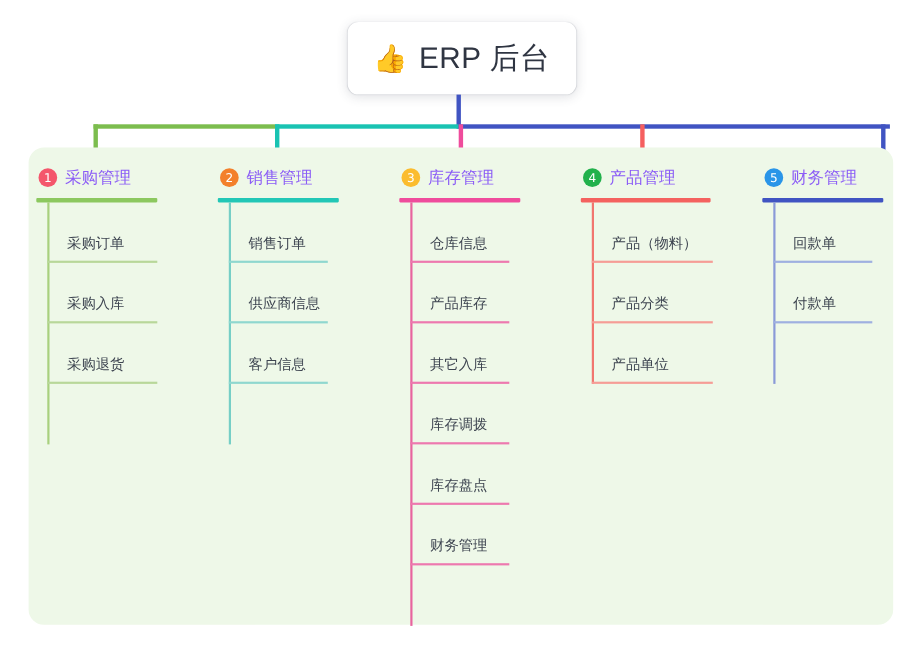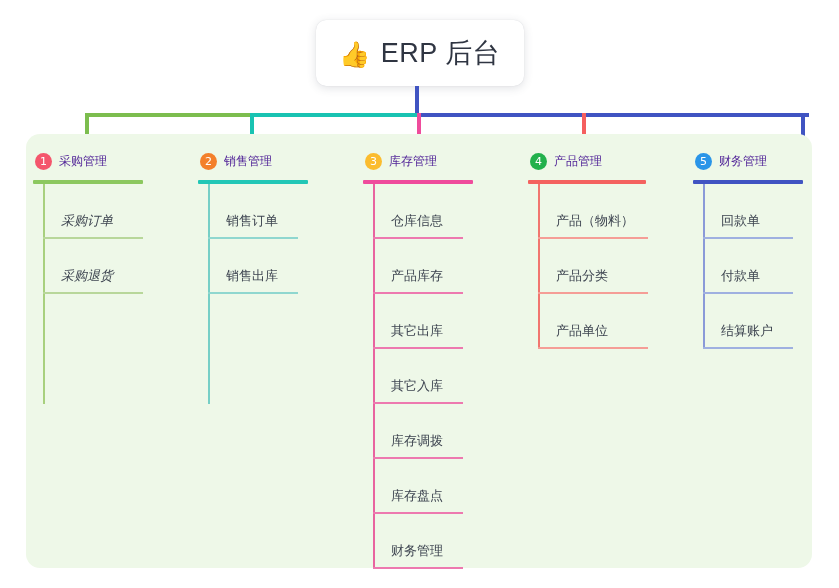--- a/index.html
+++ b/index.html
@@ -92,22 +92,22 @@
     height: 17px;
     border-radius: 50%;
     color: #ffffff;
     font-size: 11px;
     line-height: 17px;
     text-align: center;
     flex: 0 0 auto;
     font-family: "DejaVu Sans", sans-serif;
   }
   .col-head-label {
-    font-size: 12px;
-    color: #4c1d95;
+    font-size: 15px;
+    color: #8b5cf6;
     white-space: nowrap;
   }
   .col-rule {
     height: 4px;
     border-radius: 1px;
     margin-top: 4px;
   }
   .col-body {
     position: relative;
   }
@@ -159,24 +159,28 @@
     </div>
 
   <div class="panel">
     <div id="columns">
         <div class="col" style="left: 7px; top: 12px;">
           <div class="col-head">
             <span class="badge" style="background: rgb(244, 86, 108);">1</span>
             <span class="col-head-label">采购管理</span>
           </div>
           <div class="col-rule" style="background: rgb(140, 200, 95); width: 110px;"></div>
-          <div class="col-body" style="height: 184px; font-style: italic;">
+          <div class="col-body" style="height: 184px;">
             <div class="spine" style="background: rgb(168, 208, 126); height: 220px;"></div>
             <div class="leaf">
               <div class="leaf-label">采购订单</div>
+              <div class="leaf-rule" style="background: rgb(184, 215, 154); width: 100px;"></div>
+            </div>
+            <div class="leaf">
+              <div class="leaf-label">采购入库</div>
               <div class="leaf-rule" style="background: rgb(184, 215, 154); width: 100px;"></div>
             </div>
             <div class="leaf">
               <div class="leaf-label">采购退货</div>
               <div class="leaf-rule" style="background: rgb(184, 215, 154); width: 100px;"></div>
             </div>
           </div>
         </div>
         <div class="col" style="left: 172px; top: 12px;">
           <div class="col-head">
@@ -184,21 +188,25 @@
             <span class="col-head-label">销售管理</span>
           </div>
           <div class="col-rule" style="background: rgb(34, 199, 182); width: 110px;"></div>
           <div class="col-body" style="height: 220px;">
             <div class="spine" style="background: rgb(118, 207, 198); height: 220px;"></div>
             <div class="leaf">
               <div class="leaf-label">销售订单</div>
               <div class="leaf-rule" style="background: rgb(143, 215, 207); width: 90px;"></div>
             </div>
             <div class="leaf">
-              <div class="leaf-label">销售出库</div>
+              <div class="leaf-label">供应商信息</div>
+              <div class="leaf-rule" style="background: rgb(143, 215, 207); width: 90px;"></div>
+            </div>
+            <div class="leaf">
+              <div class="leaf-label">客户信息</div>
               <div class="leaf-rule" style="background: rgb(143, 215, 207); width: 90px;"></div>
             </div>
           </div>
         </div>
         <div class="col" style="left: 337px; top: 12px;">
           <div class="col-head">
             <span class="badge" style="background: rgb(251, 188, 46);">3</span>
             <span class="col-head-label">库存管理</span>
           </div>
           <div class="col-rule" style="background: rgb(239, 76, 156); width: 110px;"></div>
@@ -206,24 +214,20 @@
             <div class="spine" style="background: rgb(232, 100, 159); height: 385px;"></div>
             <div class="leaf">
               <div class="leaf-label">仓库信息</div>
               <div class="leaf-rule" style="background: rgb(237, 121, 175); width: 90px;"></div>
             </div>
             <div class="leaf">
               <div class="leaf-label">产品库存</div>
               <div class="leaf-rule" style="background: rgb(237, 121, 175); width: 90px;"></div>
             </div>
             <div class="leaf">
-              <div class="leaf-label">其它出库</div>
-              <div class="leaf-rule" style="background: rgb(237, 121, 175); width: 90px;"></div>
-            </div>
-            <div class="leaf">
               <div class="leaf-label">其它入库</div>
               <div class="leaf-rule" style="background: rgb(237, 121, 175); width: 90px;"></div>
             </div>
             <div class="leaf">
               <div class="leaf-label">库存调拨</div>
               <div class="leaf-rule" style="background: rgb(237, 121, 175); width: 90px;"></div>
             </div>
             <div class="leaf">
               <div class="leaf-label">库存盘点</div>
               <div class="leaf-rule" style="background: rgb(237, 121, 175); width: 90px;"></div>
@@ -265,22 +269,18 @@
           <div class="col-body" style="height: 165px;">
             <div class="spine" style="background: rgb(138, 154, 216); height: 165px;"></div>
             <div class="leaf">
               <div class="leaf-label">回款单</div>
               <div class="leaf-rule" style="background: rgb(159, 176, 224); width: 90px;"></div>
             </div>
             <div class="leaf">
               <div class="leaf-label">付款单</div>
               <div class="leaf-rule" style="background: rgb(159, 176, 224); width: 90px;"></div>
             </div>
-            <div class="leaf">
-              <div class="leaf-label">结算账户</div>
-              <div class="leaf-rule" style="background: rgb(159, 176, 224); width: 90px;"></div>
-            </div>
           </div>
         </div>
       </div>
   </div>
 
 </div>
 
 </body></html>

